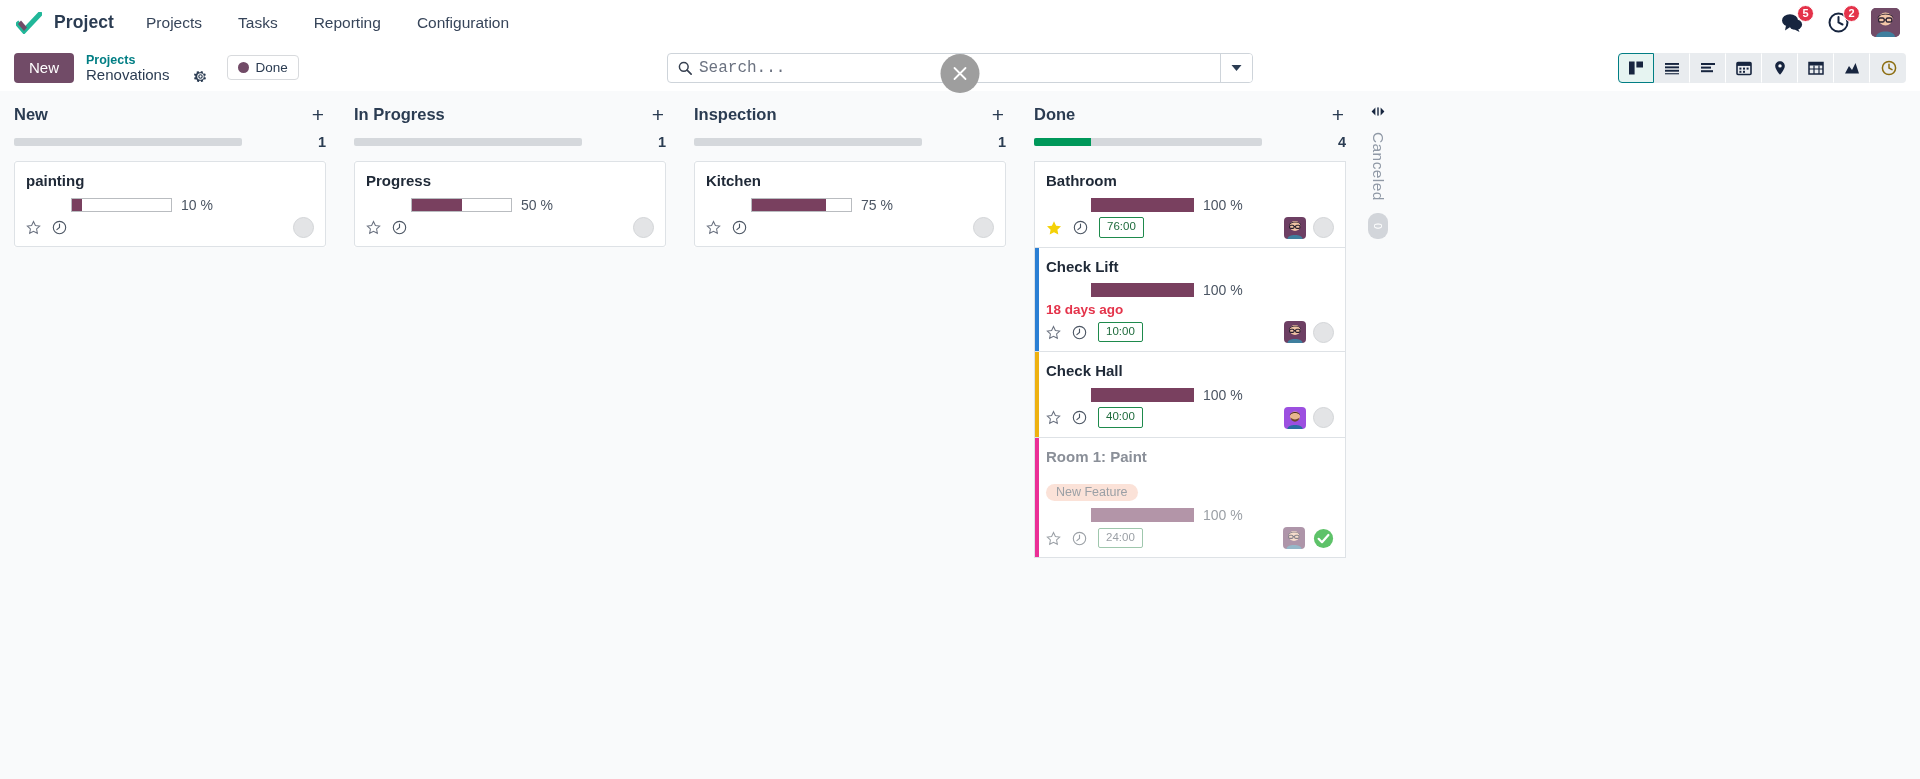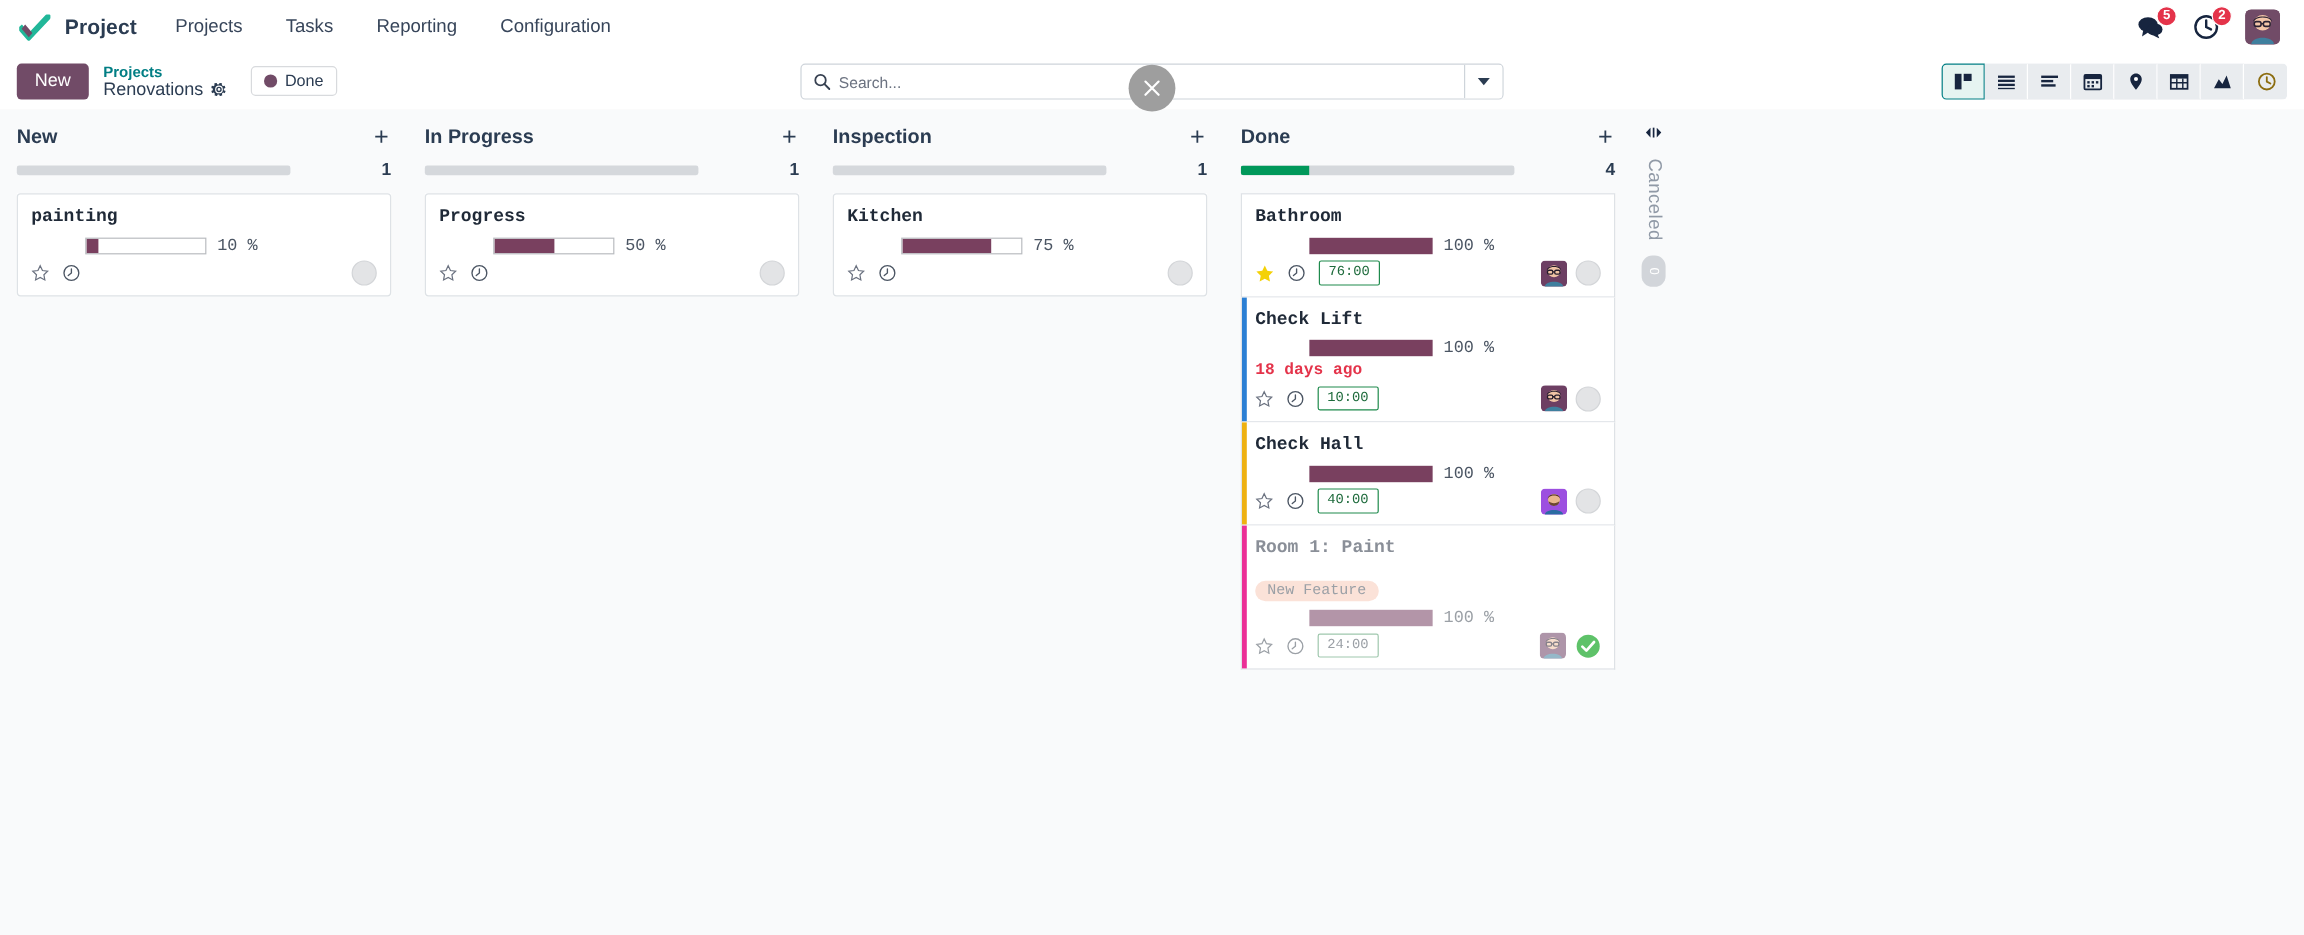--- a/index.html
+++ b/index.html
@@ -106,22 +106,22 @@
   .bc-parent {
     font-size: 12.5px;
     color: #017e84;
     font-weight: 700;
     cursor: pointer;
   }
   .bc-current {
     font-size: 15px;
     color: #2b3c52;
     display: flex;
-    align-items: center;
-    gap: 7px;
+    align-items: flex-end;
+    gap: 25px;
   }
   .bc-gear { cursor: pointer; display: inline-flex; }
   .facet {
     display: flex;
     align-items: center;
     gap: 6px;
     border: 1px solid #d8dadd;
     border-radius: 4px;
     background: #fff;
     padding: 4px 10px;
@@ -154,22 +154,22 @@
   }
   .search-icon-box {
     padding: 0 7px 0 10px;
     display: flex; align-items: center;
     color: #374151;
   }
   .search-input {
     flex: 1;
     border: none;
     outline: none;
-    font-size: 13px;
-    font-family: Liberation Sans, sans-serif;
+    font-size: 16px;
+    font-family: Liberation Mono, monospace;
     color: #2b3c52;
     background: transparent;
     height: 100%;
   }
   .search-input::placeholder { color: #6b7280; opacity: 1; }
   .search-toggle {
     width: 32px;
     height: 100%;
     border-left: 1px solid #ced4da;
     display: flex; align-items: center; justify-content: center;
@@ -275,21 +275,20 @@
     margin-left: auto;
   }
 
   .card-stack { background: #ffffff; }
   .kcard {
     background: #ffffff;
     border: 1px solid #dee2e6;
     padding: 9px 11px 8px 11px;
     position: relative;
     cursor: pointer;
-    font-family: Liberation Mono, monospace;
   }
   .kcard + .kcard { border-top: none; }
   .kcard.single { border-radius: 3px; }
   .kcard .accent {
     position: absolute;
     left: 0; top: 0; bottom: 0;
     width: 4px;
   }
   .kcard-title {
     font-size: 15px;

